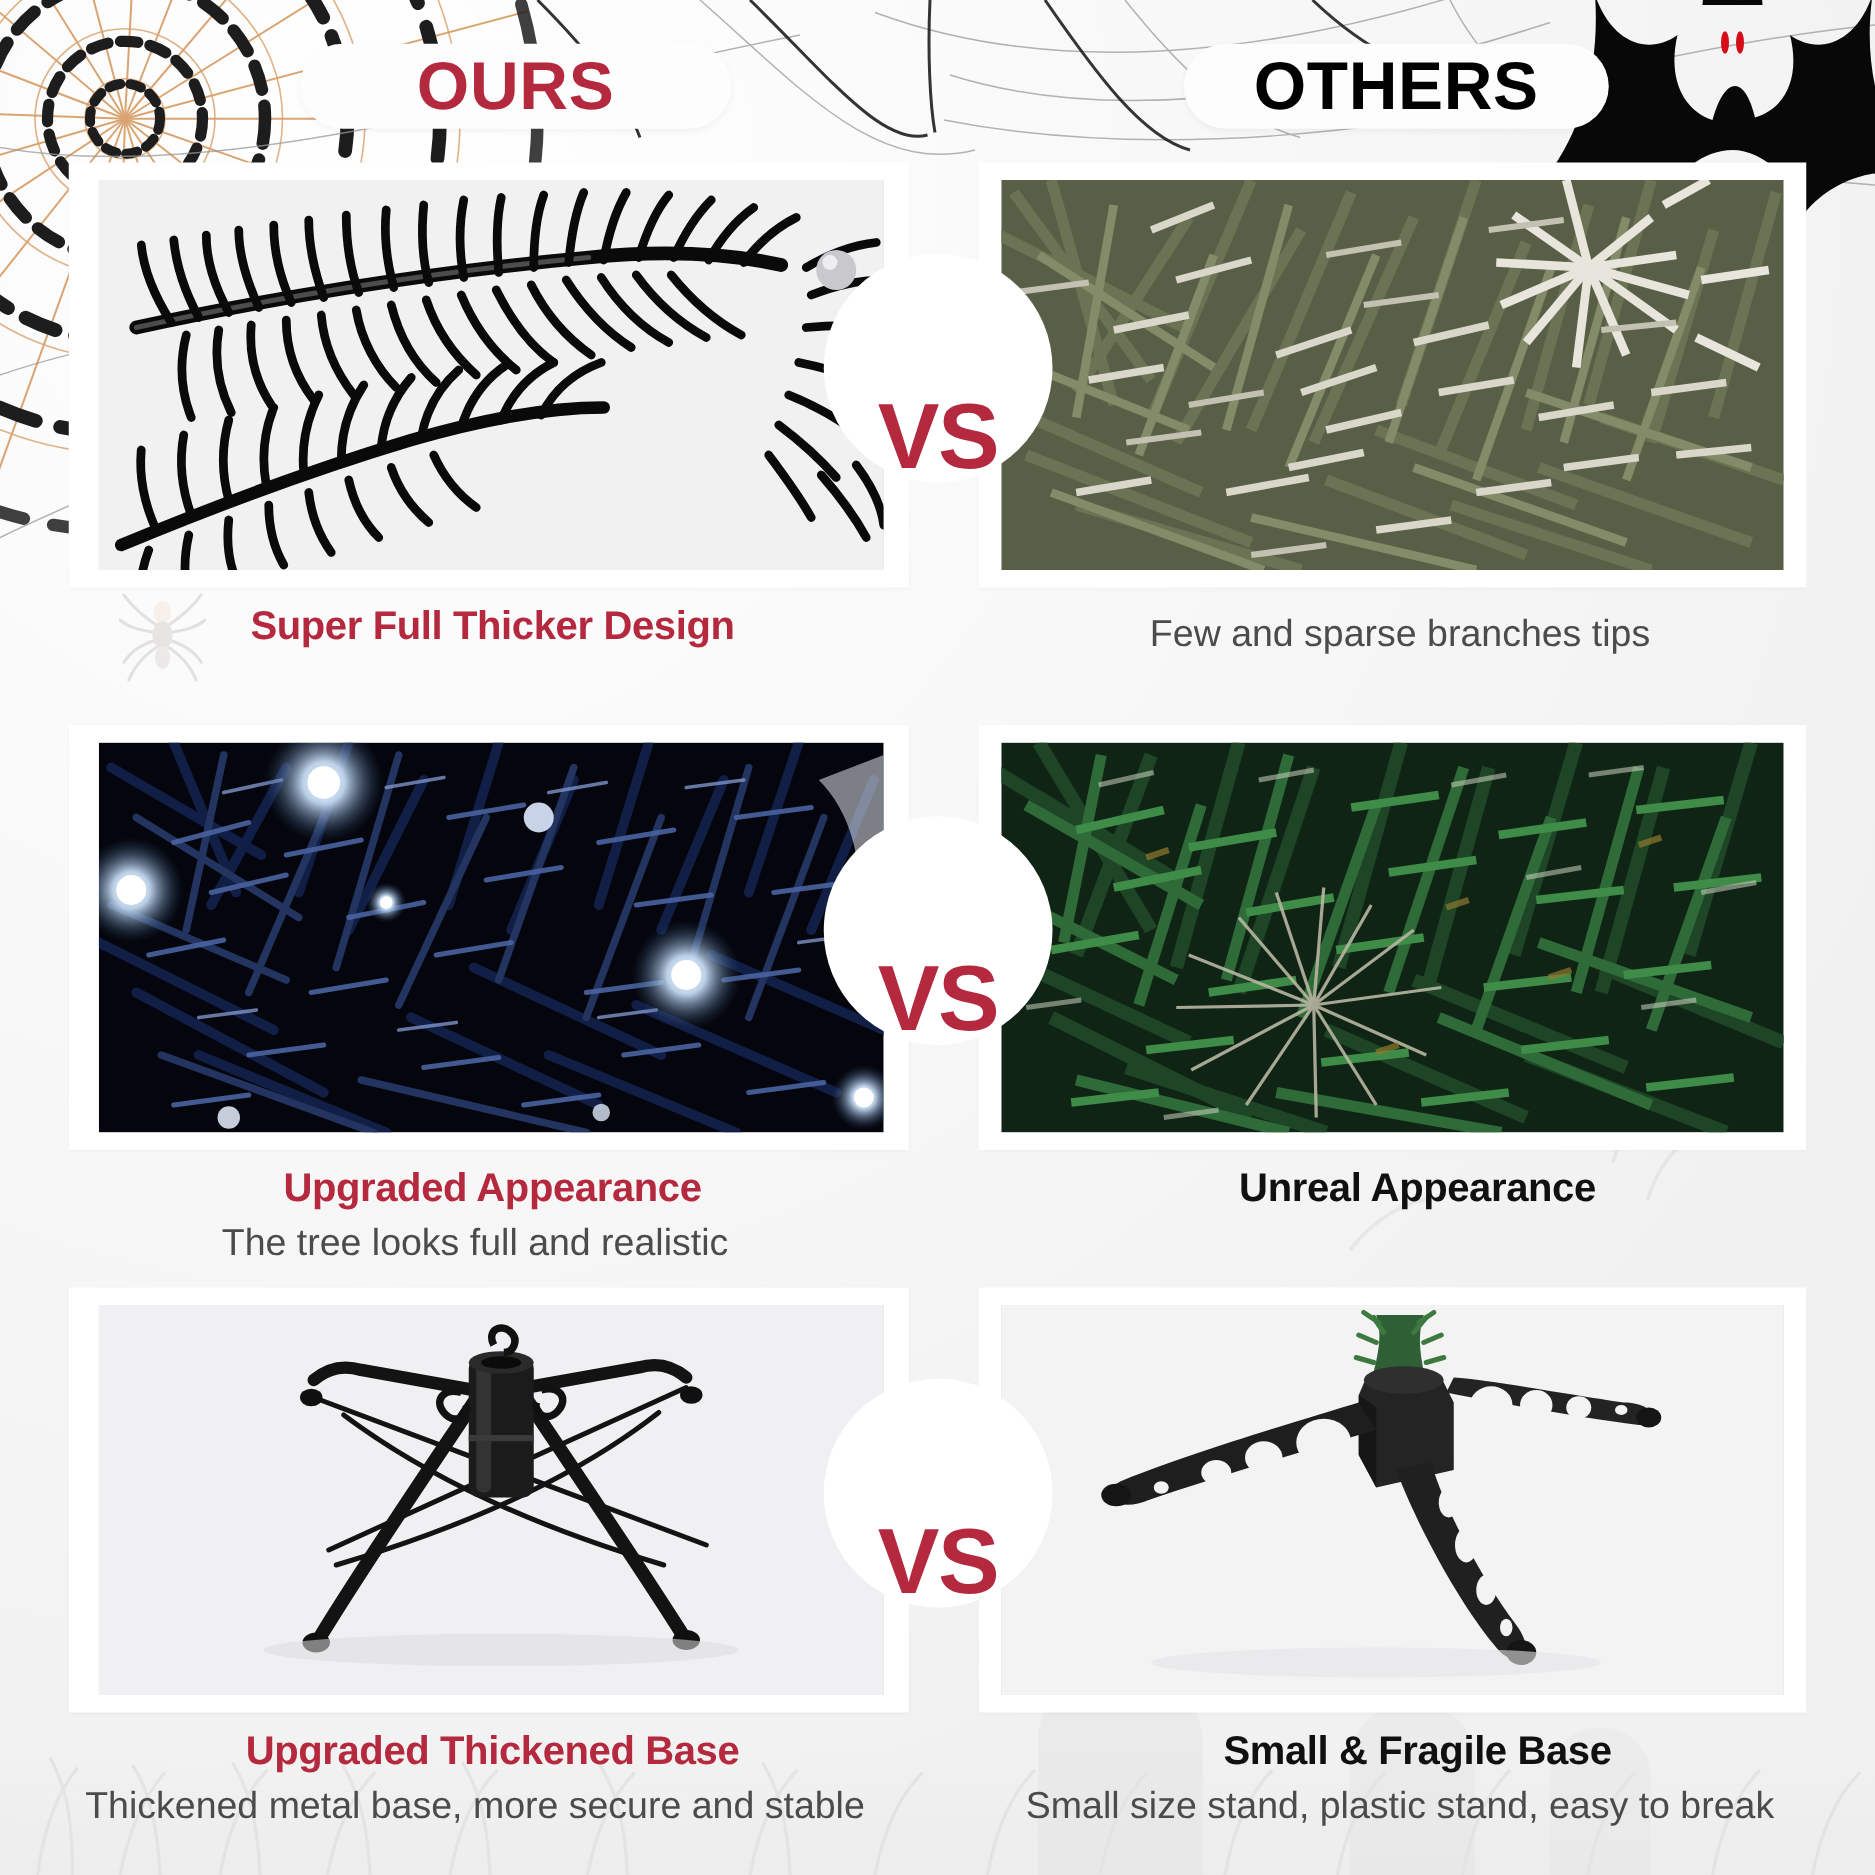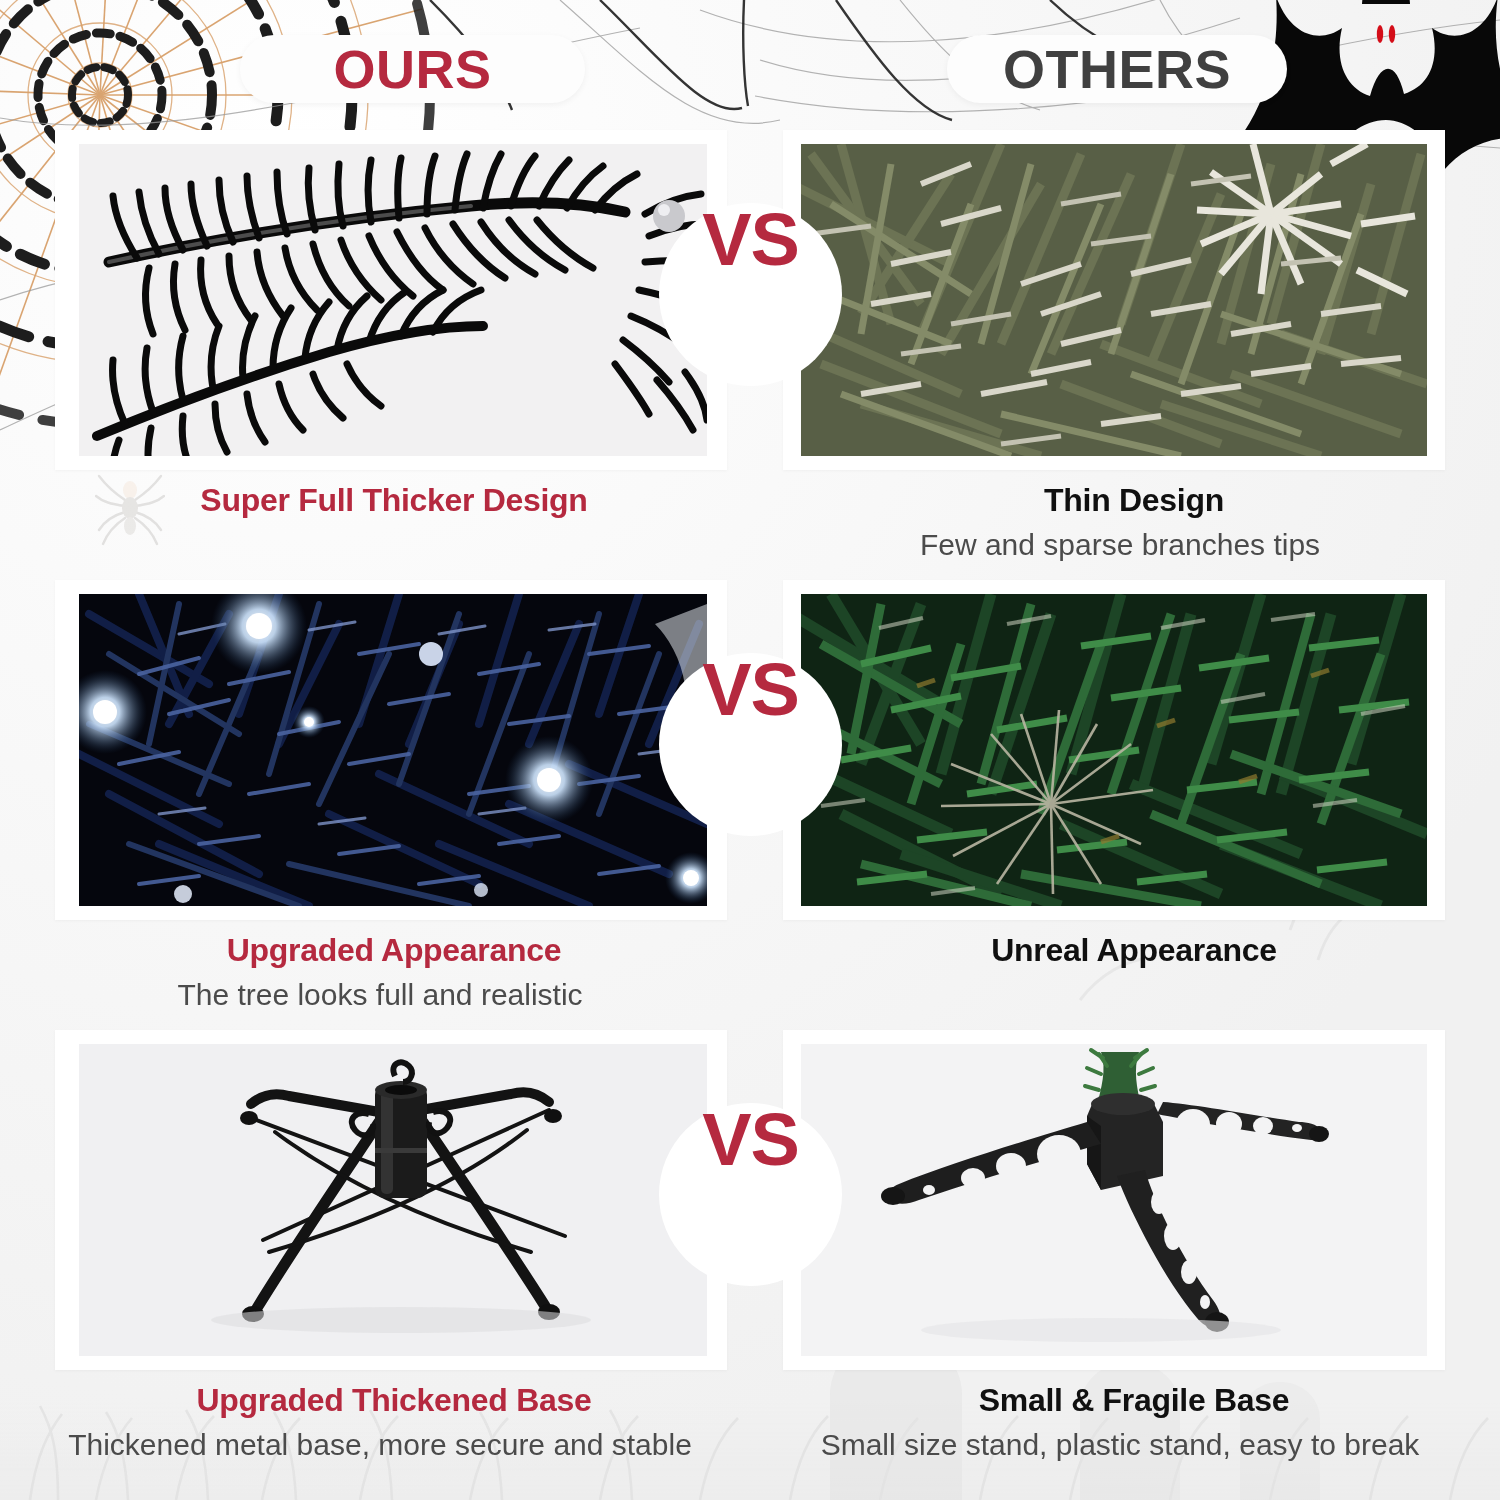--- a/index.html
+++ b/index.html
@@ -19,21 +19,21 @@
   .header{position:absolute;top:0;left:12px;width:1244px;height:130px;z-index:5;}
   .pill{
     position:absolute;top:35px;height:68px;border-radius:34px;
     background:#fdfdfd;display:flex;align-items:center;justify-content:center;
     box-shadow:0 2px 6px rgba(0,0,0,.05);
   }
   .pill-ours{left:228px;width:345px;}
   .pill-others{left:935px;width:340px;}
   .pill span{font-size:54px;font-weight:bold;letter-spacing:.5px;line-height:1;}
   .pill-ours span{color:#b5293f;}
-  .pill-others span{color:#404040;}
+  .pill-others span{color:#000000;}
 
   
   .grid{position:absolute;top:130px;left:0;width:1500px;height:1370px;z-index:4;}
   .row{position:relative;width:1500px;height:450px;}
   .row + .row{margin-top:0;}
 
   .card{
     position:absolute;top:0;height:340px;background:#ffffff;
     box-shadow:0 1px 3px rgba(0,0,0,.04);
   }
@@ -50,21 +50,21 @@
   .cap-left{left:0;width:760px;}
   .cap-right{left:740px;width:760px;}
   .cap-title{font-size:32px;font-weight:bold;line-height:1.15;margin:0;letter-spacing:-.3px;padding-left:28px;}
   .cap-left .cap-title{color:#b5293f;}
   .cap-right .cap-title{color:#101010;}
   .cap-sub{font-size:30px;color:#4b4b4b;line-height:1.2;margin:8px 0 0 0;font-weight:normal;}
 
   
   .vs{
     position:absolute;left:659px;width:183px;height:183px;border-radius:50%;
-    background:#ffffff;display:flex;align-items:flex-start;justify-content:center;
+    background:#ffffff;display:flex;align-items:flex-end;justify-content:center;
     z-index:9;box-shadow:0 0 0 0 rgba(0,0,0,0);
   }
   .vs span{color:#b5293f;font-size:74px;font-weight:bold;letter-spacing:-1px;line-height:1;}
   .vs-1{top:203px;}
   .vs-2{top:653px;}
   .vs-3{top:1103px;}
 
   .spider-deco{position:absolute;left:95px;top:474px;width:70px;height:72px;opacity:.30;z-index:6;}
 </style>
 </head>
@@ -411,21 +411,20 @@
               </g>
             </g>
           </svg>
         </div>
       </div>
 
       <div class="caption cap-left">
         <p class="cap-title">Super Full Thicker Design</p>
       </div>
       <div class="caption cap-right">
-        <p class="cap-title">Thin Design</p>
         <p class="cap-sub">Few and sparse branches tips</p>
       </div>
     </div>
 
     <div class="row">
 
       <div class="card card-left">
         <div class="photo">
           <svg width="100%" height="100%" viewBox="0 0 628 312" preserveAspectRatio="xMidYMid slice">
             <defs>

